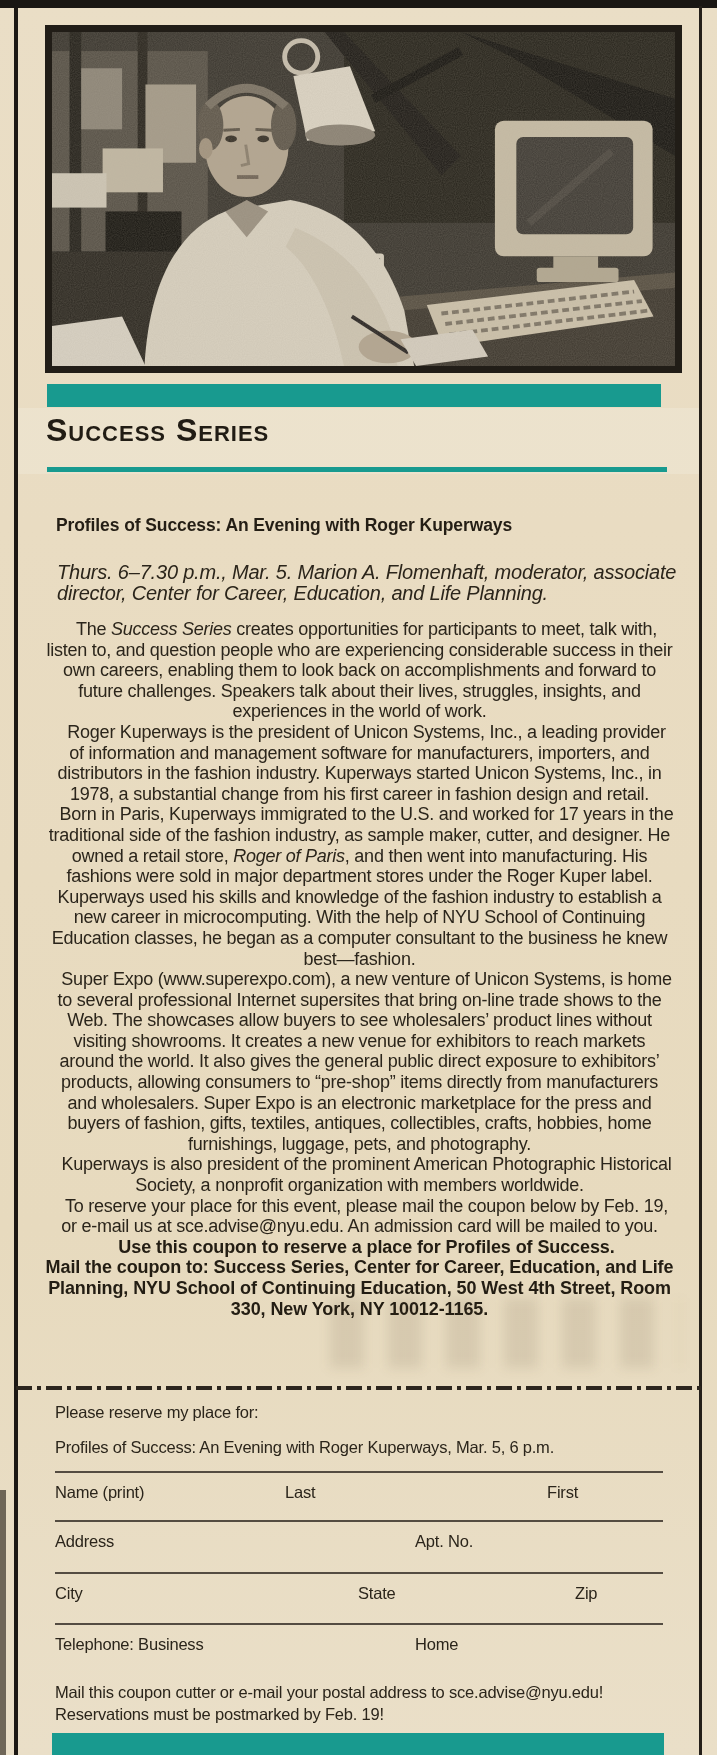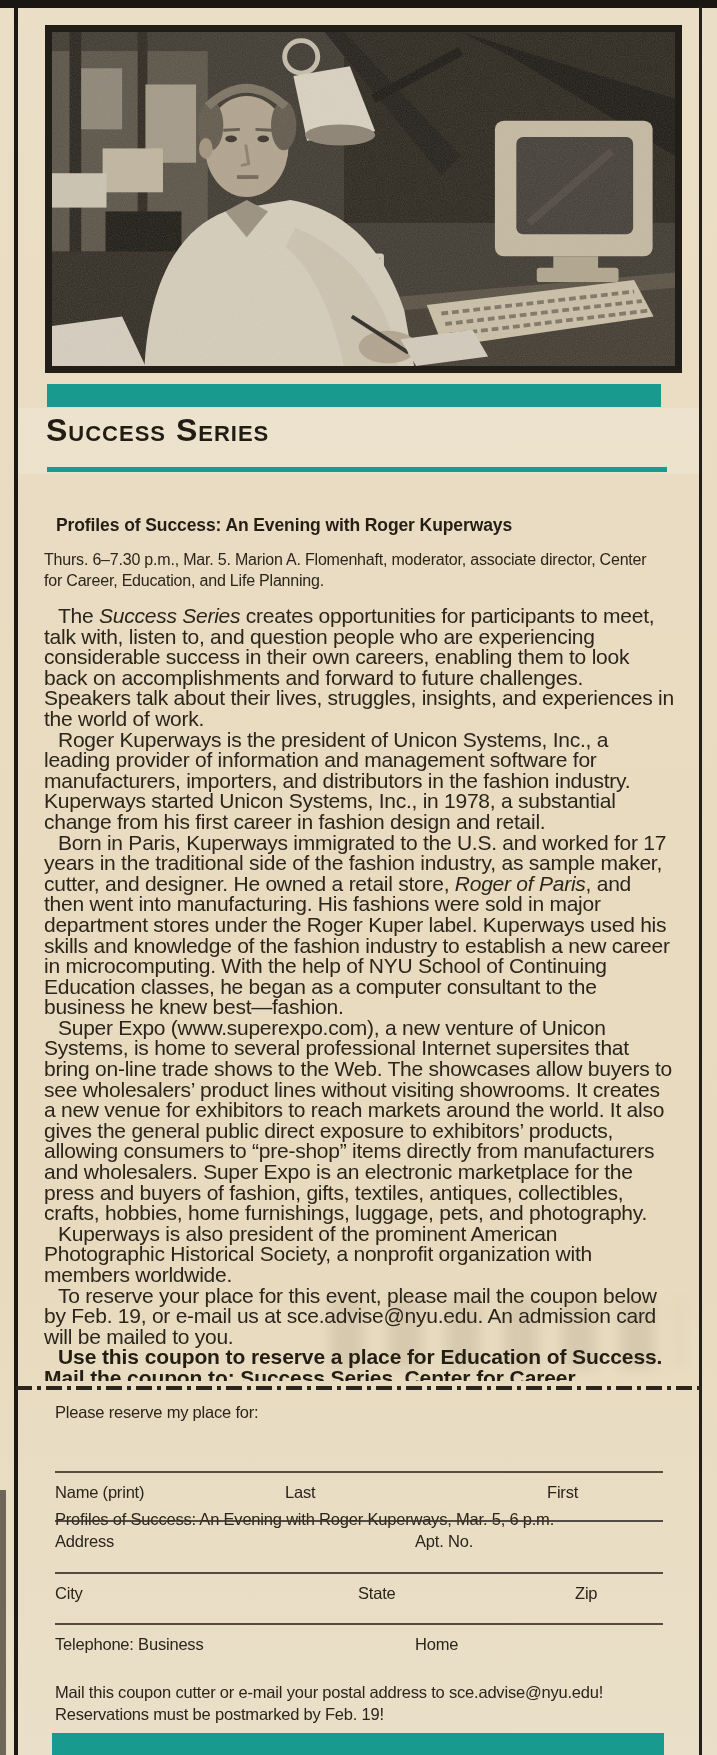--- a/index.html
+++ b/index.html
@@ -27,40 +27,40 @@
 
   .series-title{
     position:absolute;left:46px;top:412px;margin:0;
     font-size:32px;font-weight:bold;font-variant:small-caps;letter-spacing:1px;color:#211c14;
   }
   .event-title{
     position:absolute;left:44px;top:503px;margin:12px;width:640px;
     font-size:17.5px;font-weight:bold;color:#241e15;letter-spacing:-0.1px;
   }
   .schedule{
-    position:absolute;left:44px;top:549px;margin:0;width:624px;
-    font-size:16px;line-height:21px;letter-spacing:-0.2px;
+    position:absolute;left:44px;top:549px;margin:13px;width:624px;
+    font-style:italic;font-size:20px;line-height:21px;letter-spacing:-0.2px;
   }
   .article{
-    position:absolute;left:44px;top:606px;width:631px;height:775px;overflow:hidden;
-    font-size:21px;line-height:20.6px;letter-spacing:-0.25px;
+    position:absolute;left:44px;top:619px;width:631px;height:775px;overflow:hidden;
+    font-size:18px;line-height:20.6px;letter-spacing:-0.25px;text-align:center;
   }
   .article p{margin:0;}
   .article p.indent{text-indent:14px;}
   .article p.bold{font-weight:bold;color:#231d13;letter-spacing:-0.1px;}
 
   .ghost{position:absolute;left:330px;top:1298px;width:350px;height:70px;
     background:repeating-linear-gradient(90deg,rgba(70,55,30,.10) 0 34px,transparent 34px 58px);
     filter:blur(6px);}
 
   
   .dash-line{position:absolute;left:16px;top:1386px;width:688px;height:3.5px;
     background:repeating-linear-gradient(90deg,#2c261e 0 16px,transparent 16px 21px,#2c261e 21px 25px,transparent 25px 30px);}
   .coupon-text{position:absolute;left:55px;margin:0;font-size:16.5px;line-height:22px;letter-spacing:-0.2px;}
-  .intro1{top:1401px;} .intro2{top:1508px;}
+  .intro1{top:1401px;} .intro2{top:1436px;}
   .field-row{position:absolute;left:55px;width:608px;}
   .field-rule{height:2px;background:#39332a;opacity:.85;}
   .field-labels{position:relative;height:22px;margin-top:10px;font-size:16.5px;letter-spacing:-0.2px;color:#2b251b;}
   .field-labels span{position:absolute;top:0;white-space:nowrap;}
   .row1{top:1471px;} .row2{top:1520px;text-decoration:underline;} .row3{top:1572px;} .row4{top:1623px;}
   .footer1{top:1681px;} .footer2{top:1703px;}
 </style>
 </head>
 <body>
 
@@ -149,21 +149,21 @@
   <h2 class="event-title">Profiles of Success: An Evening with Roger Kuperways</h2>
   <p class="schedule">Thurs. 6–7.30 p.m., Mar. 5. Marion A. Flomenhaft, moderator, associate director, Center for Career, Education, and Life Planning.</p>
 
   <div class="article">
     <p class="indent"><span>The </span><i>Success Series</i><span> creates opportunities for participants to meet, talk with, listen to, and question people who are experiencing considerable success in their own careers, enabling them to look back on accomplishments and forward to future challenges. Speakers talk about their lives, struggles, insights, and experiences in the world of work.</span></p>
     <p class="indent">Roger Kuperways is the president of Unicon Systems, Inc., a leading provider of information and management software for manufacturers, importers, and distributors in the fashion industry. Kuperways started Unicon Systems, Inc., in 1978, a substantial change from his first career in fashion design and retail.</p>
     <p class="indent"><span>Born in Paris, Kuperways immigrated to the U.S. and worked for 17 years in the traditional side of the fashion industry, as sample maker, cutter, and designer. He owned a retail store, </span><i>Roger of Paris</i><span>, and then went into manufacturing. His fashions were sold in major department stores under the Roger Kuper label. Kuperways used his skills and knowledge of the fashion industry to establish a new career in microcomputing. With the help of NYU School of Continuing Education classes, he began as a computer consultant to the business he knew best—fashion.</span></p>
     <p class="indent">Super Expo (www.superexpo.com), a new venture of Unicon Systems, is home to several professional Internet supersites that bring on-line trade shows to the Web. The showcases allow buyers to see wholesalers’ product lines without visiting showrooms. It creates a new venue for exhibitors to reach markets around the world. It also gives the general public direct exposure to exhibitors’ products, allowing consumers to “pre-shop” items directly from manufacturers and wholesalers. Super Expo is an electronic marketplace for the press and buyers of fashion, gifts, textiles, antiques, collectibles, crafts, hobbies, home furnishings, luggage, pets, and photography.</p>
     <p class="indent">Kuperways is also president of the prominent American Photographic Historical Society, a nonprofit organization with members worldwide.</p>
     <p class="indent">To reserve your place for this event, please mail the coupon below by Feb. 19, or e-mail us at sce.advise@nyu.edu. An admission card will be mailed to you.</p>
-    <p class="indent bold">Use this coupon to reserve a place for Education of Success.</p>
+    <p class="indent bold">Use this coupon to reserve a place for Profiles of Success.</p>
     <p class="bold">Mail the coupon to: Success Series, Center for Career, Education, and Life Planning, NYU School of Continuing Education, 50 West 4th Street, Room 330, New York, NY 10012-1165.</p>
   </div>
 
   <div class="ghost"></div>
 
   <div class="dash-line"></div>
   <p class="coupon-text intro1">Please reserve my place for:</p>
   <p class="coupon-text intro2">Profiles of Success: An Evening with Roger Kuperways, Mar. 5, 6 p.m.</p>
 
   <div class="field-row row1">

